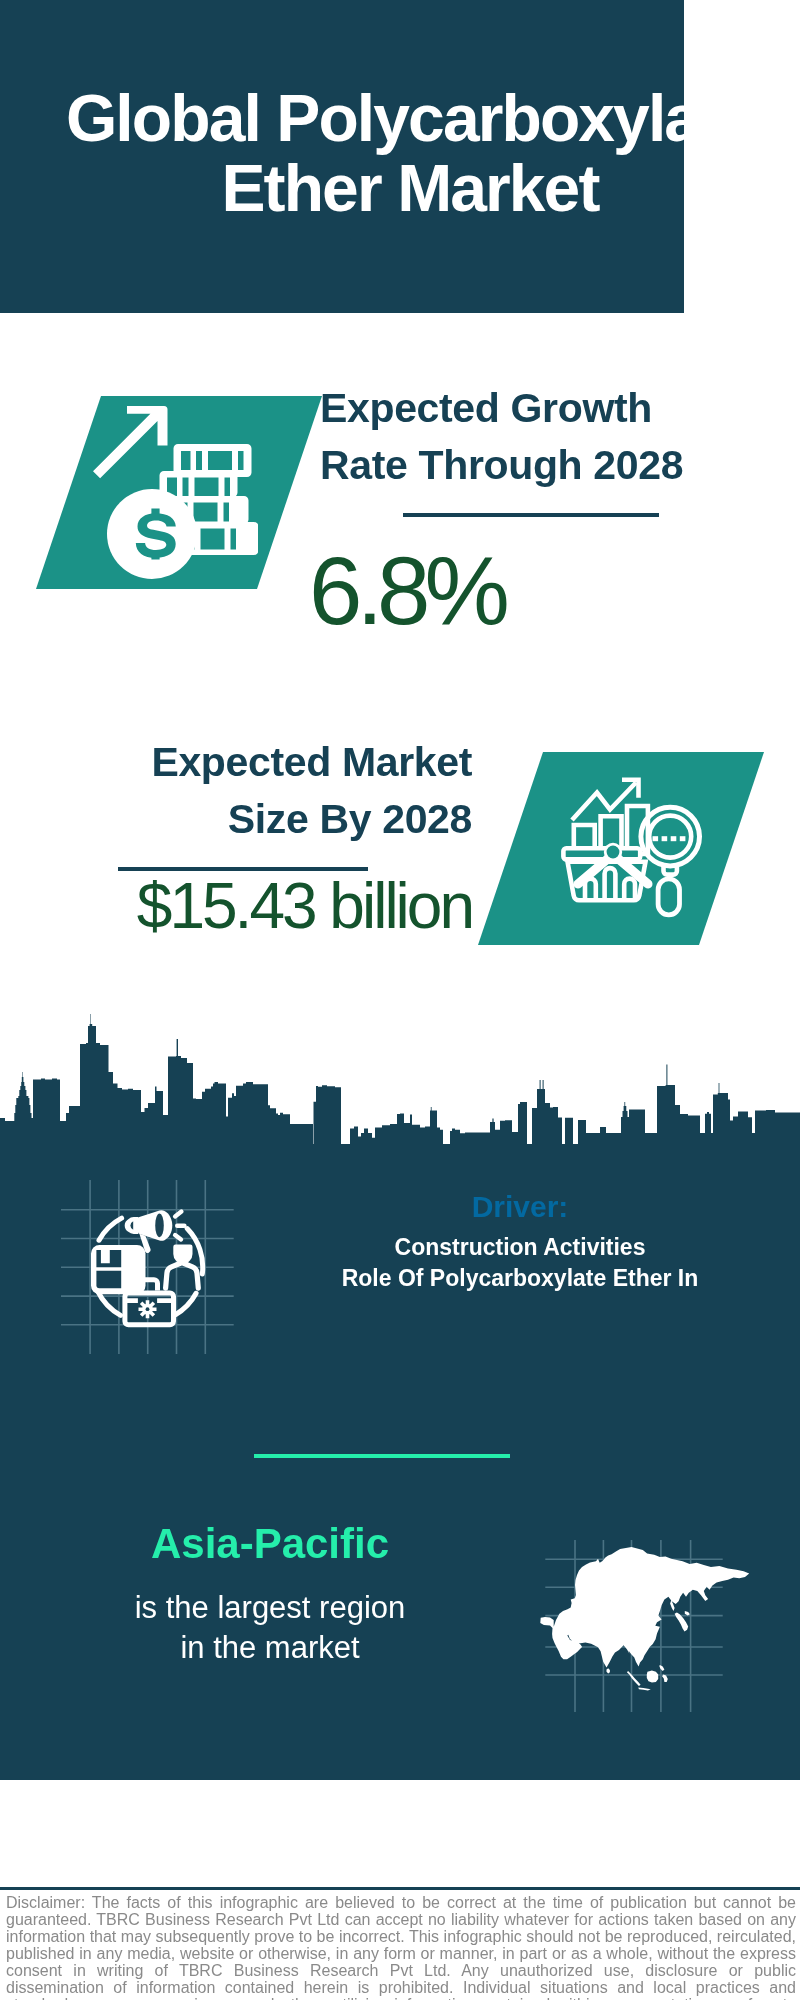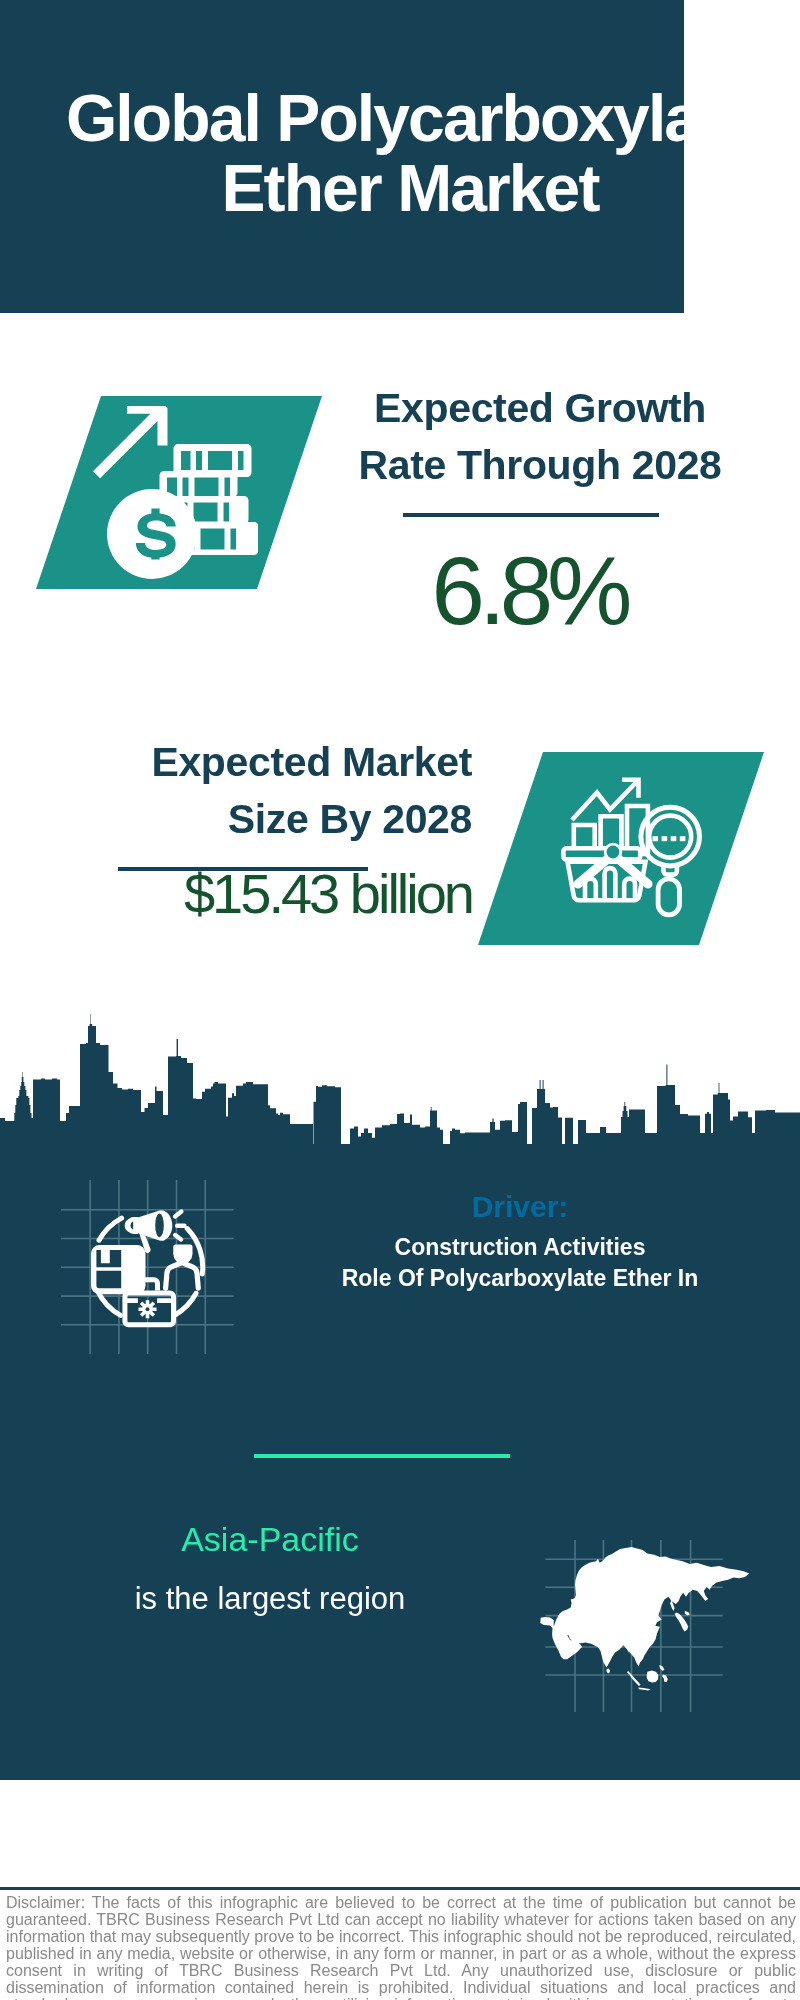--- a/index.html
+++ b/index.html
@@ -7,44 +7,44 @@
   .page{position:relative;width:800px;height:2000px;}
   
   .header{position:absolute;left:0;top:0;width:684px;height:313px;background:#164154;}
   .header-title{position:absolute;left:10px;top:83px;width:800px;text-align:center;color:#fff;
     font-size:66px;font-weight:bold;line-height:70px;letter-spacing:-1.9px;}
   
   .para{position:absolute;background:#1b9287;overflow:visible;}
   .stat1-para{left:36px;top:396px;width:286px;height:193px;
      clip-path:polygon(65px 0, 286px 0, 221px 193px, 0 193px);}
   .icon1{position:absolute;left:57px;top:4px;width:165px;height:185px;}
-  .stat1-text{position:absolute;left:320px;top:380px;width:440px;text-align:center;}
+  .stat1-text{position:absolute;left:320px;top:380px;width:440px;text-align:left;}
   .stat-title{color:#164154;font-size:41px;font-weight:bold;line-height:57px;letter-spacing:-0.35px;}
   .rule{height:4px;background:#164154;margin:0 auto;position:relative;top:19px;left:-9px;width:256px;}
   .stat-value{color:#14532d;font-weight:normal;}
   .stat1-text .stat-value{font-size:96px;letter-spacing:-6px;line-height:100px;margin-top:43px;position:relative;left:-11px;}
   
   .stat2-para{left:478px;top:752px;width:286px;height:193px;
      clip-path:polygon(65px 0, 286px 0, 221px 193px, 0 193px);}
   .icon2{position:absolute;left:77px;top:23px;width:150px;height:145px;}
   .stat2-text{position:absolute;left:32px;top:734px;width:440px;text-align:right;}
   .rule2{width:250px;}
-  .stat2-text .stat-value{font-size:56px;letter-spacing:-3px;line-height:84px;margin-top:0;}
+  .stat2-text .stat-value{font-size:64px;letter-spacing:-3px;line-height:84px;margin-top:12px;}
   
   .skyline{position:absolute;left:0;top:1000px;width:800px;height:160px;}
   .dark{position:absolute;left:0;top:1150px;width:800px;height:630px;background:#164154;}
   
   .driver-icon{position:absolute;left:55px;top:1180px;width:190px;height:180px;}
   .driver-text{position:absolute;left:270px;top:1190px;width:500px;text-align:center;color:#fff;}
   .driver-label{color:#0369a1;font-size:30px;font-weight:bold;}
   .driver-body{font-size:23px;font-weight:bold;line-height:31px;margin-top:8px;}
   .mid-rule{position:absolute;left:254px;top:1454px;width:256px;height:4px;background:#25eeab;}
   
   .region-text{position:absolute;left:30px;top:1520px;width:480px;text-align:center;color:#fff;}
-  .region-name{color:#25eeab;font-size:34px;font-weight:normal;}
+  .region-name{color:#25eeab;font-size:42px;font-weight:bold;}
   .region-body{font-size:31px;line-height:40px;margin-top:20px;}
   .map{position:absolute;left:535px;top:1540px;width:240px;height:185px;}
   
   .footer{position:absolute;left:0;top:1780px;width:800px;height:108px;background:#fff;}
   .hr{position:absolute;left:0;top:1887px;width:800px;height:3px;background:#164154;}
   .disclaimer{position:absolute;left:6px;top:1894px;width:790px;color:#8a8a8a;font-size:16px;line-height:17px;text-align:justify;}
 </style>
 </head>
 <body>
 
@@ -217,20 +217,21 @@
       <div>Construction Activities</div>
       <div>Role Of Polycarboxylate Ether In</div>
     </div>
   </div>
   <div class="mid-rule"></div>
 
   <div class="region-text">
     <div class="region-name">Asia-Pacific</div>
     <div class="region-body">
       <div>is the largest region</div>
+      <div>in the market</div>
     </div>
   </div>
   <svg class="map" viewBox="0 0 240 185">
       <g stroke="#4a7384" stroke-width="1.6">
         <path d="M40 0 V172 M68.4 0 V172 M96.5 0 V172 M125.9 0 V172 M155.6 0 V172"></path>
         <path d="M10.3 19.2 H187.7 M10.3 47.2 H187.7 M10.3 75.6 H187.7 M10.3 107 H187.7 M10.3 135 H187.7"></path>
       </g>
       <path fill="#ffffff" d="M61.0 21.3 L63.0 18.7 L64.7 22.7 L67.5 21.0 L70.4 17.6 L73.2 15.6 L76.6 14.2 L80.9 11.4 L85.1 9.1 L90.8 7.9 L96.5 7.1 L102.2 8.5 L107.8 9.9 L112.1 13.6 L119.2 14.8 L124.9 17.0 L130.5 16.5 L136.2 18.7 L141.9 19.9 L147.6 21.3 L154.7 24.1 L161.7 22.7 L168.8 25.0 L175.9 27.0 L184.4 26.1 L193.0 28.4 L201.5 29.8 L208.6 31.2 L214.2 33.5 L210.0 36.9 L204.3 38.3 L198.6 37.5 L193.0 39.7 L187.3 41.1 L181.6 42.6 L177.4 45.4 L174.5 49.7 L171.7 46.8 L168.8 51.1 L170.3 55.3 L173.1 59.0 L170.3 61.0 L166.0 55.3 L162.3 51.1 L157.8 49.7 L153.8 52.8 L151.0 56.8 L148.1 52.8 L145.3 56.8 L143.6 61.3 L140.7 64.1 L136.8 61.3 L133.4 56.8 L129.4 59.6 L126.6 65.3 L124.9 70.9 L123.4 75.5 L126.6 79.5 L122.0 82.3 L120.3 85.7 L124.9 86.8 L122.0 93.6 L120.6 99.3 L117.8 103.9 L114.9 106.7 L112.4 110.7 L109.5 115.2 L107.8 119.2 L105.0 122.6 L103.6 126.6 L101.0 122.0 L99.3 117.5 L96.5 114.6 L93.6 110.7 L94.5 113.8 L91.9 109.2 L88.6 105.3 L87.3 106.6 L84.0 109.9 L80.0 112.5 L77.4 116.4 L74.8 121.7 L71.5 127.6 L68.2 121.7 L66.9 116.4 L65.6 111.2 L63.0 107.2 L59.1 105.3 L56.1 103.7 L50.4 102.5 L45.5 103.3 L41.4 102.9 L38.2 101.3 L34.9 98.9 L33.3 94.8 L32.3 95.6 L35.0 100.0 L39.0 100.9 L42.2 102.1 L45.5 104.6 L47.1 107.0 L45.5 108.6 L42.2 111.9 L39.0 114.3 L35.7 116.7 L32.1 119.2 L28.4 119.2 L26.0 116.7 L23.6 111.1 L21.5 107.0 L19.5 102.9 L17.5 98.1 L17.1 94.0 L17.5 87.9 L15.0 85.5 L8.9 85.1 L5.3 83.0 L5.7 77.7 L10.0 77.0 L15.0 77.5 L18.7 80.0 L18.7 86.7 L21.0 80.0 L23.6 75.3 L24.4 73.7 L28.0 71.0 L32.5 69.2 L35.7 67.6 L36.6 63.1 L35.7 59.5 L39.8 58.2 L41.0 55.0 L40.5 50.0 L40.0 45.0 L40.5 40.0 L42.0 35.0 L44.0 30.5 L47.0 27.0 L51.0 24.5 L55.0 22.5 Z M141.9 72.4 L144.7 74.3 L148.1 78.0 L151.0 82.3 L153.2 86.5 L152.1 89.7 L149.5 91.4 L147.6 88.5 L145.9 84.6 L143.6 80.6 L141.3 77.2 L139.6 73.8 Z M149.8 70.9 L153.2 72.1 L154.9 74.3 L152.7 75.5 L149.8 73.8 Z M136.2 60.2 L137.9 63.6 L139.6 68.1 L138.5 70.9 L136.8 68.1 L135.1 63.6 Z M93.1 131.1 L96.5 134.5 L99.9 138.5 L103.3 141.9 L105.6 144.7 L103.9 145.9 L100.5 142.5 L97.0 138.5 L94.2 134.5 L91.9 132.2 Z M103.3 147.6 L108.4 148.1 L112.9 148.7 L115.8 149.3 L112.9 150.4 L108.4 149.8 L103.9 149.3 Z M112.4 131.7 L116.9 130.5 L120.9 131.7 L123.2 134.5 L123.2 139.0 L120.9 141.9 L116.9 142.5 L113.5 141.3 L111.8 137.9 L111.8 134.5 Z M128.3 134.5 L131.1 135.6 L132.8 139.0 L131.7 141.9 L129.4 141.9 L128.8 138.5 L127.1 136.2 Z M124.9 124.9 L127.7 126.6 L129.4 129.4 L127.7 131.1 L125.4 128.8 L124.3 126.0 Z M73.2 128.3 L74.9 130.0 L74.9 132.2 L73.2 133.4 L71.5 131.7 L71.5 129.4 Z"></path>
     </svg>
 

